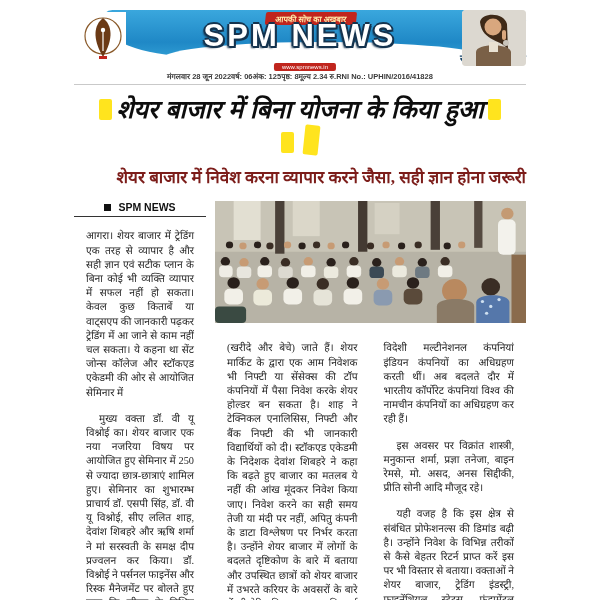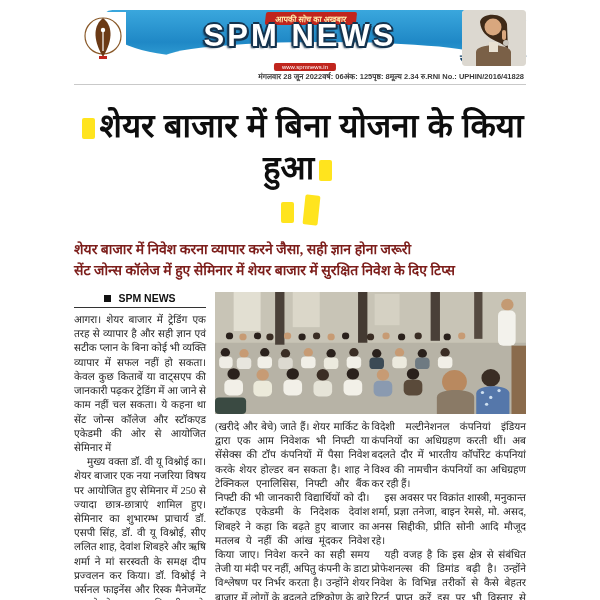--- a/index.html
+++ b/index.html
@@ -10,37 +10,37 @@
   .mast-blue{position:absolute;left:28px;right:0;top:0;bottom:12px;background:linear-gradient(180deg,#3aa7dd 0%,#1f88c6 70%,#2e9bd2 100%);border-radius:14px 14px 120px 120px/14px 14px 48px 48px;}
   .mast-swoosh{position:absolute;left:90px;right:40px;bottom:0;height:26px;background:#fff;border-radius:100% 100% 0 0/120% 120% 0 0;}
   .tagline-red{position:absolute;top:2px;left:50%;transform:translateX(-38%) skewX(-6deg);background:#c0251d;color:#ffe9a8;font-family:"Liberation Sans",sans-serif;font-weight:bold;font-size:8px;padding:1px 10px;border-radius:2px;white-space:nowrap;}
   .mast-title{position:absolute;top:10px;left:0;right:0;text-align:center;font-family:"Liberation Sans",sans-serif;font-weight:900;font-size:31px;line-height:1;color:#fff;letter-spacing:3px;text-shadow:-2px 0 #15334e,2px 0 #15334e,0 -2px #15334e,0 2px #15334e,2px 2px #15334e,-2px 2px 2px #15334e;}
   .mast-sub{position:absolute;top:41px;left:0;right:0;text-align:right;font-weight:bold;font-size:10px;color:#133f63;}
   .mast-web{position:absolute;top:53px;left:50%;transform:translateX(-42%);background:#c0251d;color:#fff;font-size:6px;font-family:"Liberation Sans",sans-serif;padding:0 8px;border-radius:2px;line-height:1.4;}
   .mast-logo{position:absolute;left:6px;top:2px;width:46px;height:52px;background:#fff;display:flex;align-items:center;justify-content:center;}
   .mast-photo{position:absolute;right:0;top:0;width:64px;height:56px;overflow:hidden;border-radius:4px;}
 
   
-  .dateline{display:flex;justify-content:flex-end;align-items:center;font-family:"Liberation Sans",sans-serif;font-size:7.5px;font-weight:bold;color:#3a3a3a;padding:3px 2px 3px;border-bottom:1px solid #c9c9c9;}
-
-  
-  .headline{margin-top:20px;text-align:center;font-family:"Liberation Sans","DejaVu Sans",sans-serif;font-weight:800;font-size:33px;line-height:1.28;color:#0d0d0d;}
+  .dateline{display:flex;justify-content:center;align-items:center;font-family:"Liberation Sans",sans-serif;font-size:7.5px;font-weight:bold;color:#3a3a3a;padding:3px 2px 3px;border-bottom:1px solid #c9c9c9;}
+
+  
+  .headline{margin-top:8px;text-align:center;font-family:"Liberation Sans","DejaVu Sans",sans-serif;font-weight:800;font-size:25px;line-height:1.28;color:#0d0d0d;font-style:italic;}
   .hl-mark{display:inline-block;width:13px;height:21px;background:#ffe41e;border-radius:2px;margin:0 5px;vertical-align:-2px;}
   .hl-mark.tall{height:30px;width:15px;vertical-align:-4px;transform:rotate(6deg);}
 
   
-  .subheads{margin-top:7px;text-align:left;font-weight:bold;font-size:14px;line-height:1.55;color:#7c1d1a;}
+  .subheads{margin-top:7px;text-align:right;font-weight:bold;font-size:17px;line-height:1.55;color:#7c1d1a;}
 
   
   .article{display:flex;gap:9px;margin-top:10px;}
   .col1{width:132px;flex:none;}
   .rightwrap{flex:1;min-width:0;}
   .kicker{display:flex;align-items:center;gap:7px;justify-content:center;font-family:"Liberation Sans",sans-serif;font-weight:bold;font-size:10.5px;color:#111;border-bottom:1.4px solid #333;padding-bottom:3px;margin-bottom:5px;}
   .kicker .sq{width:7px;height:7px;background:#111;flex:none;}
-  .body-text p{margin:0;font-size:10.3px;line-height:1.38;text-align:justify;color:#1f1f1f;}
+  .body-text p{margin:12px;font-size:10.3px;line-height:1.38;text-align:justify;color:#1f1f1f;}
   .body-text p.indent{text-indent:13px;}
   .photo{width:100%;height:122px;margin-bottom:6px;display:block;background:#b9b5a9;}
   .twocols{display:flex;gap:2px;}
   .twocols .c{flex:1;min-width:0;}
 </style>
 </head>
 <body>
 
 <div class="page">
 
@@ -86,21 +86,20 @@
     <span>RNI No.: UPHIN/2016/41828</span>
   </div>
 
   <div class="headline">
     <div><span class="hl-mark"></span><span>शेयर बाजार में बिना योजना के किया हुआ</span><span class="hl-mark"></span></div>
     <div><span class="hl-mark"></span><span class="hl-mark tall"></span></div>
   </div>
 
   <div class="subheads">
     <div>शेयर बाजार में निवेश करना व्यापार करने जैसा, सही ज्ञान होना जरूरी</div>
-    <div>सेंट जोन्स कॉलेज में हुए सेमिनार में शेयर बाजार में सुरक्षित निवेश के दिए टिप्स</div>
   </div>
 
   <div class="article">
 
     <div class="col1 body-text">
       <div class="kicker">
         <span class="sq"></span>
         <span>SPM NEWS</span>
       </div>
       <p>आगरा। शेयर बाजार में ट्रेडिंग एक तरह से व्यापार है और सही ज्ञान एवं सटीक प्लान के बिना कोई भी व्यक्ति व्यापार में सफल नहीं हो सकता। केवल कुछ किताबें या वाट्सएप की जानकारी पढ़कर ट्रेडिंग में आ जाने से काम नहीं चल सकता। ये कहना था सेंट जोन्स कॉलेज और स्टॉकएड एकेडमी की ओर से आयोजित सेमिनार में</p>

